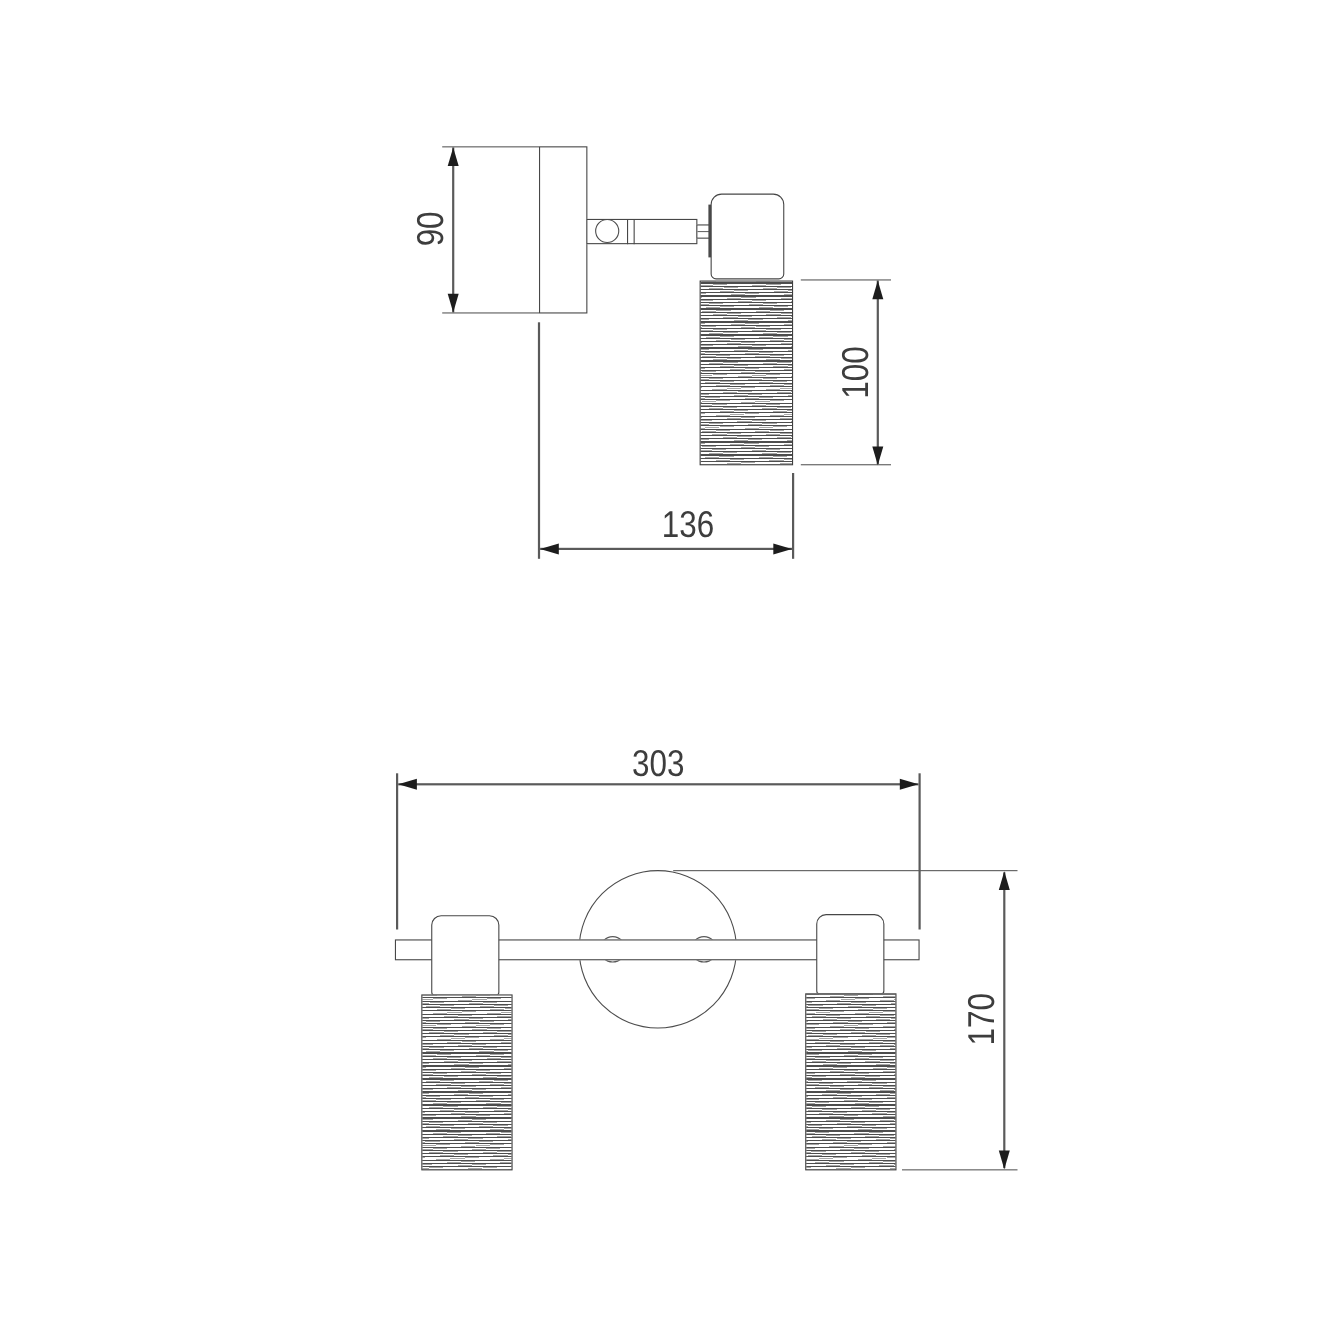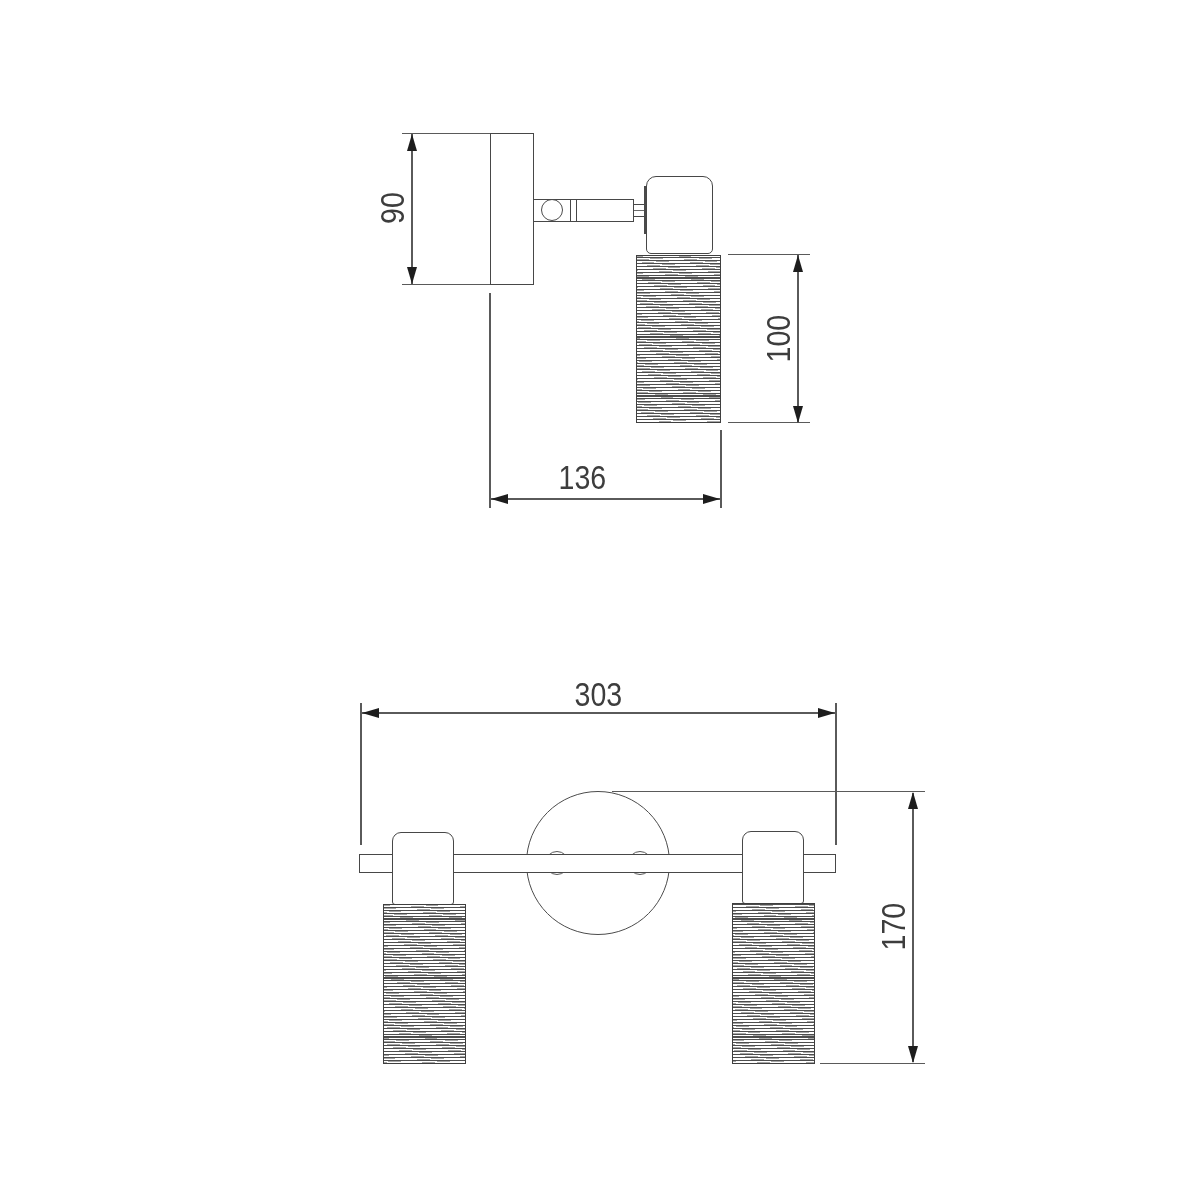--- a/index.html
+++ b/index.html
@@ -77,21 +77,21 @@
     <div class="arr down z1" style="left:793px;top:405.5px;"></div>
     <div class="dim-label rot" style="left:728px;top:319px;width:100px;height:40px;">
       <span>100</span>
     </div>
 
     <div class="vline z1" style="left:489.4px;top:293px;height:215px;"></div>
     <div class="vline z1" style="left:720.4px;top:430px;height:78px;"></div>
     <div class="hline z1" style="left:491px;top:498.4px;width:229px;"></div>
     <div class="arr left z1" style="left:490.8px;top:494px;"></div>
     <div class="arr right z1" style="left:702.5px;top:494px;"></div>
-    <div class="dim-label" style="left:532px;top:459px;width:100px;height:36px;line-height:36px;text-decoration:underline;">
+    <div class="dim-label" style="left:575px;top:459px;width:100px;height:36px;line-height:36px;text-decoration:underline;">
       <span>136</span>
     </div>
   </div>
 
   <div class="abs" style="left:0;top:0;width:0;height:0;">
 
     <div class="circle z2" style="left:526px;top:791px;width:144px;height:144px;background:#fff;"></div>
 
     <div class="circle z3" style="left:545px;top:851px;width:24px;height:24px;border-color:#585858;"></div>
     <div class="circle z3" style="left:628px;top:851px;width:24px;height:24px;border-color:#585858;"></div>

